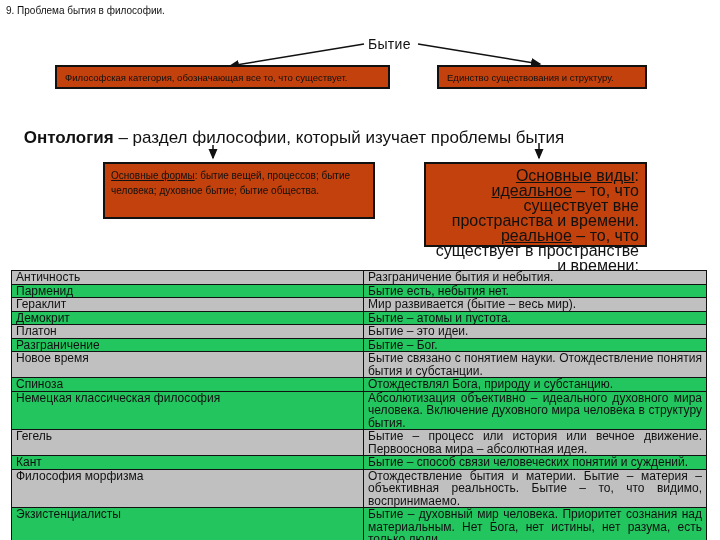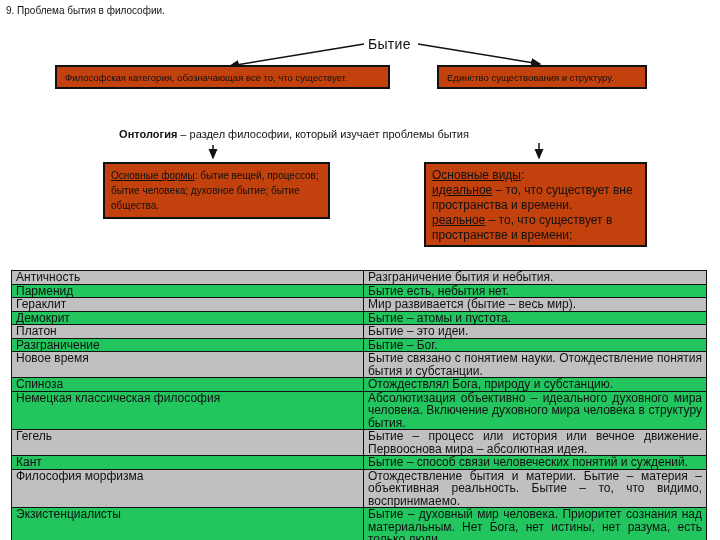--- a/index.html
+++ b/index.html
@@ -4,24 +4,24 @@
 <style>
   html, body { margin: 0; padding: 0; background: #ffffff; }
   body { width: 720px; height: 540px; position: relative; overflow: hidden;
          font-family: "Liberation Sans", "DejaVu Sans", sans-serif; color: #111; }
   .title { position: absolute; left: 6px; top: 5px; font-size: 10px; }
   .being { position: absolute; left: 368px; top: 36px; font-size: 14px; letter-spacing: 0.3px; }
   .box { position: absolute; border: 2px solid #111; background: #c2410c; box-sizing: border-box;
          font-size: 9.5px; line-height: 15px; }
   .box1 { left: 55px; top: 65px; width: 335px; height: 24px; padding: 3px 8px; }
   .box2 { left: 437px; top: 65px; width: 210px; height: 24px; padding: 3px 8px; }
-  .onto { position: absolute; left: 0; width: 588px; top: 128px; text-align: center; font-size: 11px; }
+  .onto { position: absolute; left: 0; width: 588px; top: 128px; text-align: center; font-size: 17px; }
   .onto b { font-weight: bold; }
-  .box3 { left: 103px; top: 162px; width: 227px; height: 57px; padding: 4px 6px; font-size: 10px; line-height: 15px; }
-  .box4 { left: 424px; top: 162px; width: 223px; height: 85px; padding: 4px 6px; font-size: 12px; line-height: 15px; }
+  .box3 { left: 103px; top: 162px; width: 272px; height: 57px; padding: 4px 6px; font-size: 10px; line-height: 15px; }
+  .box4 { left: 424px; top: 162px; width: 223px; height: 85px; padding: 4px 6px; font-size: 16px; line-height: 15px; text-align: right; }
   u { text-decoration: underline; }
   svg.arrows { position: absolute; left: 0; top: 0; width: 720px; height: 540px; pointer-events: none; }
   table.tbl { position: absolute; left: 11px; top: 270px; width: 696px; border-collapse: collapse;
               font-size: 12px; table-layout: fixed; }
   table.tbl td { border: 1px solid #111; padding: 0 4px; vertical-align: top; line-height: 12.5px; }
   table.tbl td.c1 { width: 343px; }
   table.tbl td.c2 { text-align: justify; }
   tr.g td { background: #c0c0c0; }
   tr.w td { background: #22c55e; }
   tr.h2 td { height: 25px; }

